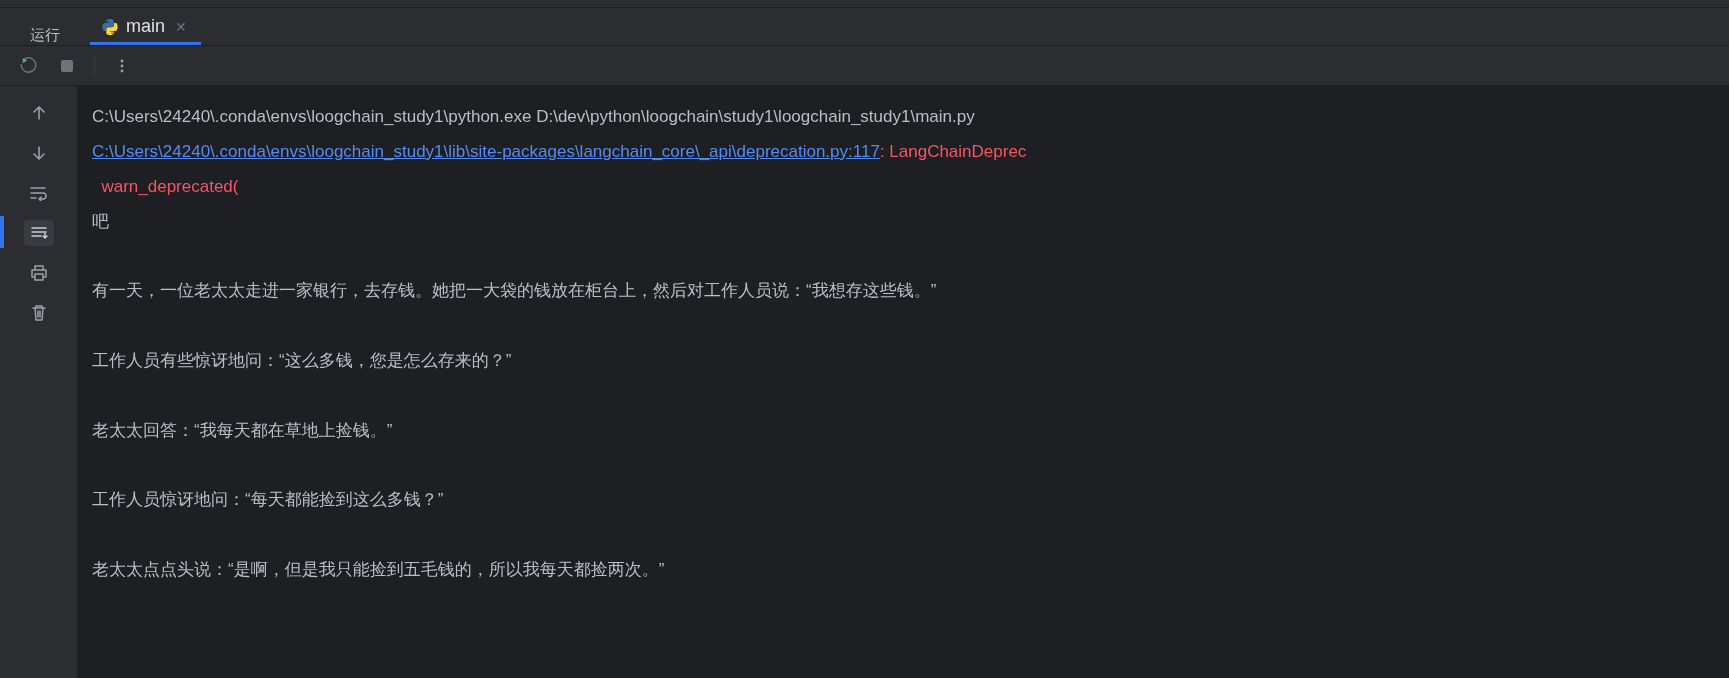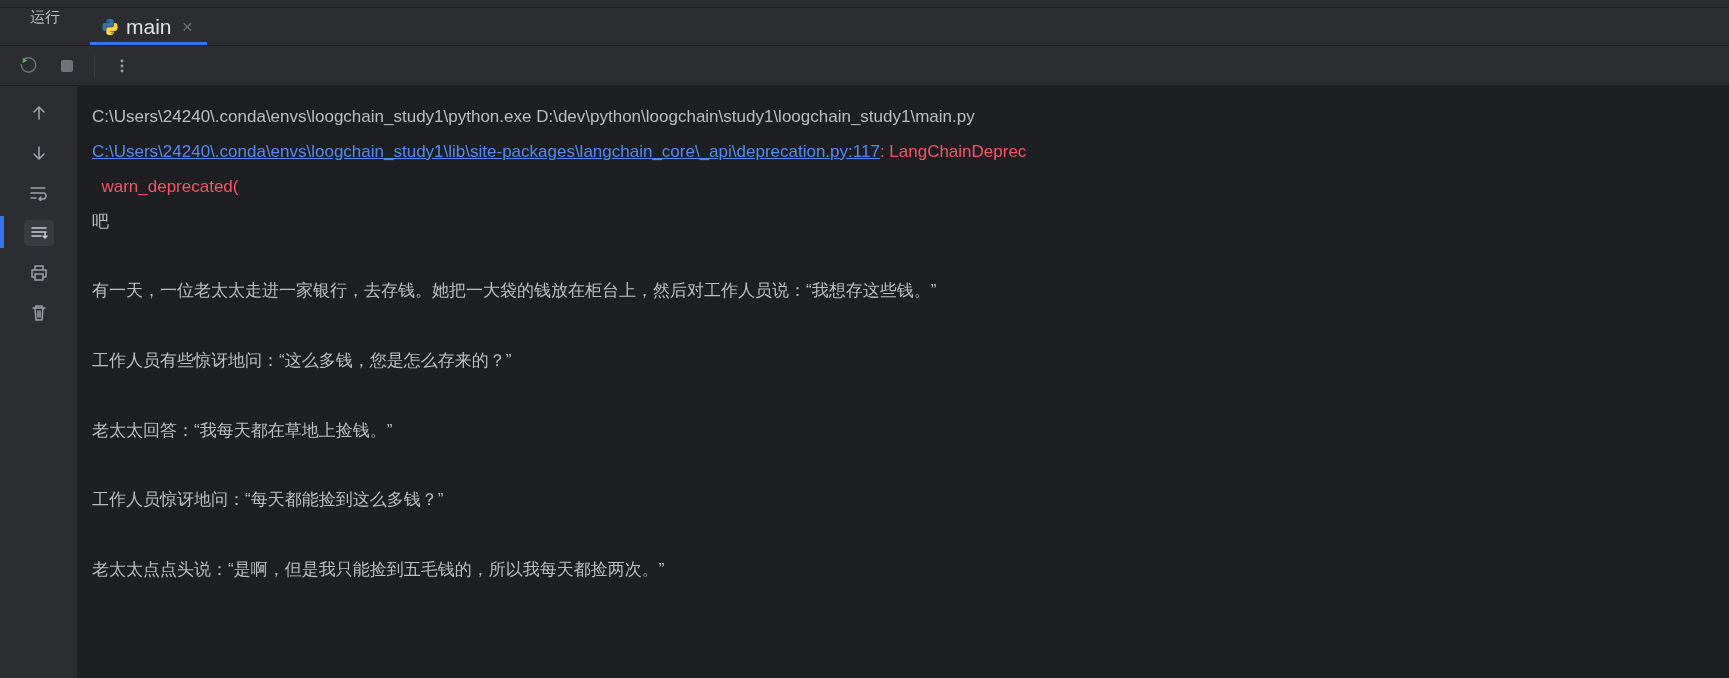--- a/index.html
+++ b/index.html
@@ -14,21 +14,21 @@
 }
 .top-strip {
   height: 8px;
   background: #2b2d30;
   border-bottom: 1px solid #1e1f22;
 }
 .tab-bar {
   height: 38px;
   background: #2b2d30;
   display: flex;
-  align-items: flex-start;
+  align-items: flex-end;
   border-bottom: 1px solid #1e1f22;
 }
 .tab-bar-label {
   padding: 0 30px;
   color: #bcbec4;
   font-size: 15px;
 }
 .tab {
   display: flex;
   align-items: center;
@@ -49,21 +49,21 @@
 }
 .tab-icon {
   width: 16px;
   height: 16px;
   display: flex;
   align-items: center;
   justify-content: center;
 }
 .tab-name {
   color: #dfe1e5;
-  font-size: 21px;
+  font-size: 18px;
 }
 .tab-close {
   color: #6f737a;
   font-size: 14px;
   cursor: pointer;
   padding: 0 2px;
 }
 .toolbar {
   height: 40px;
   background: #2b2d30;

